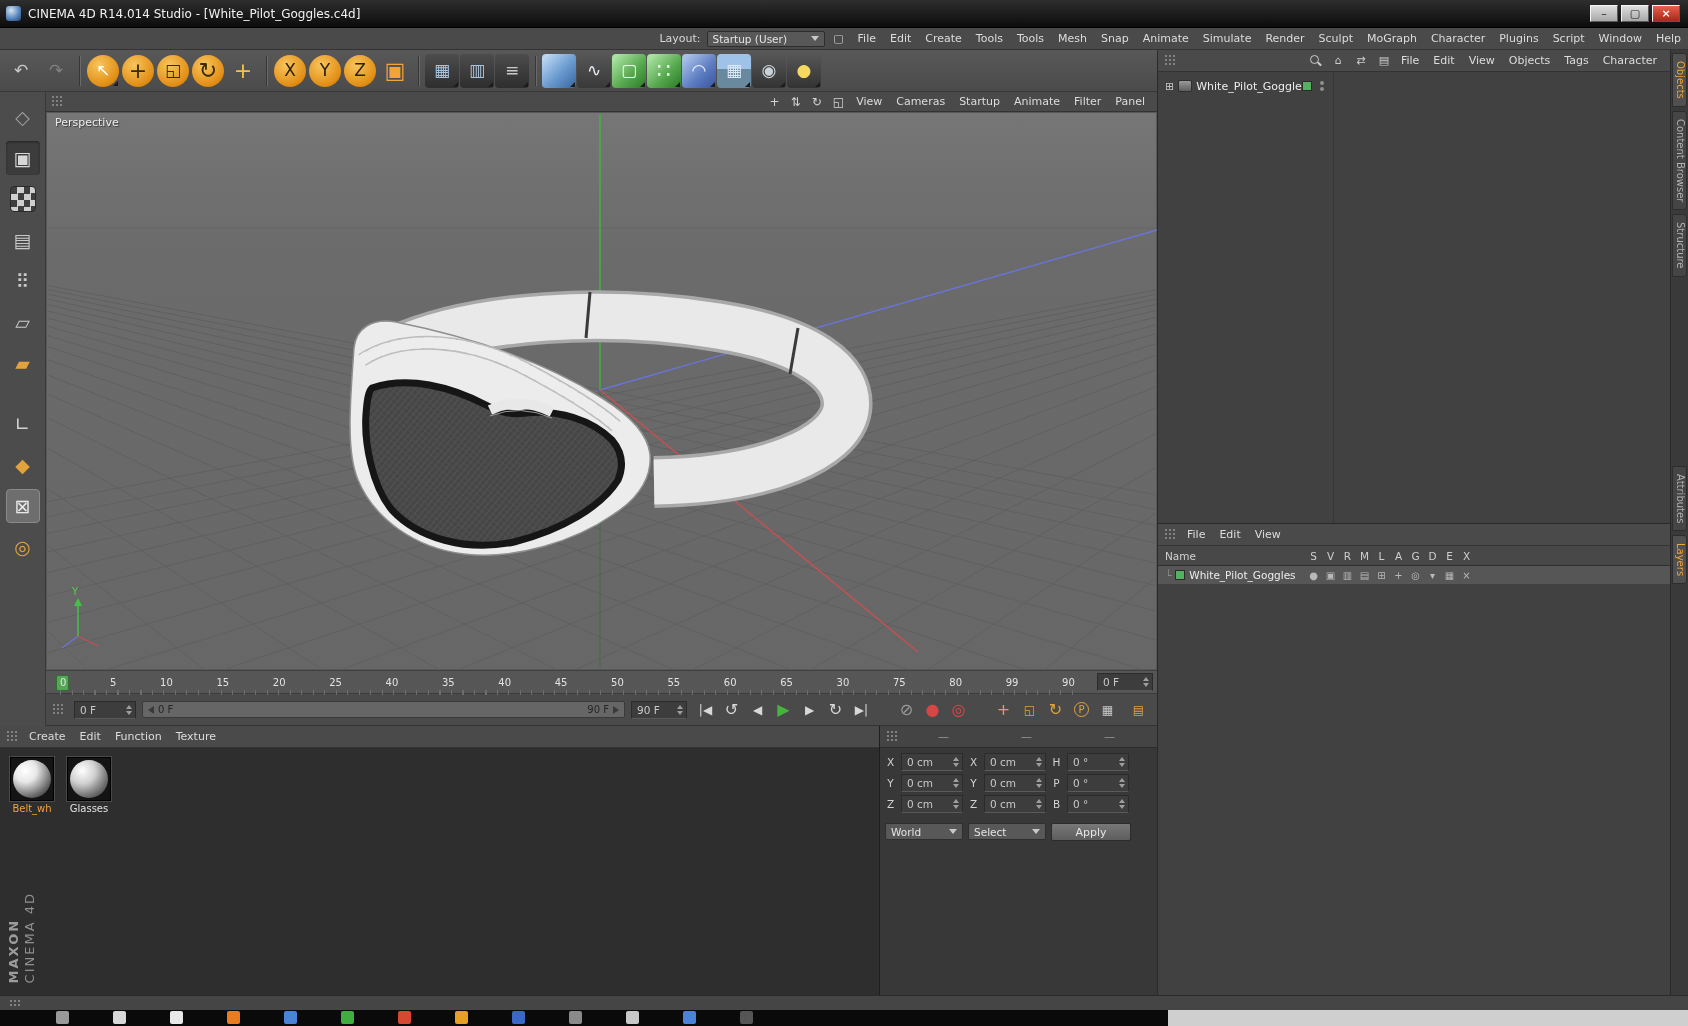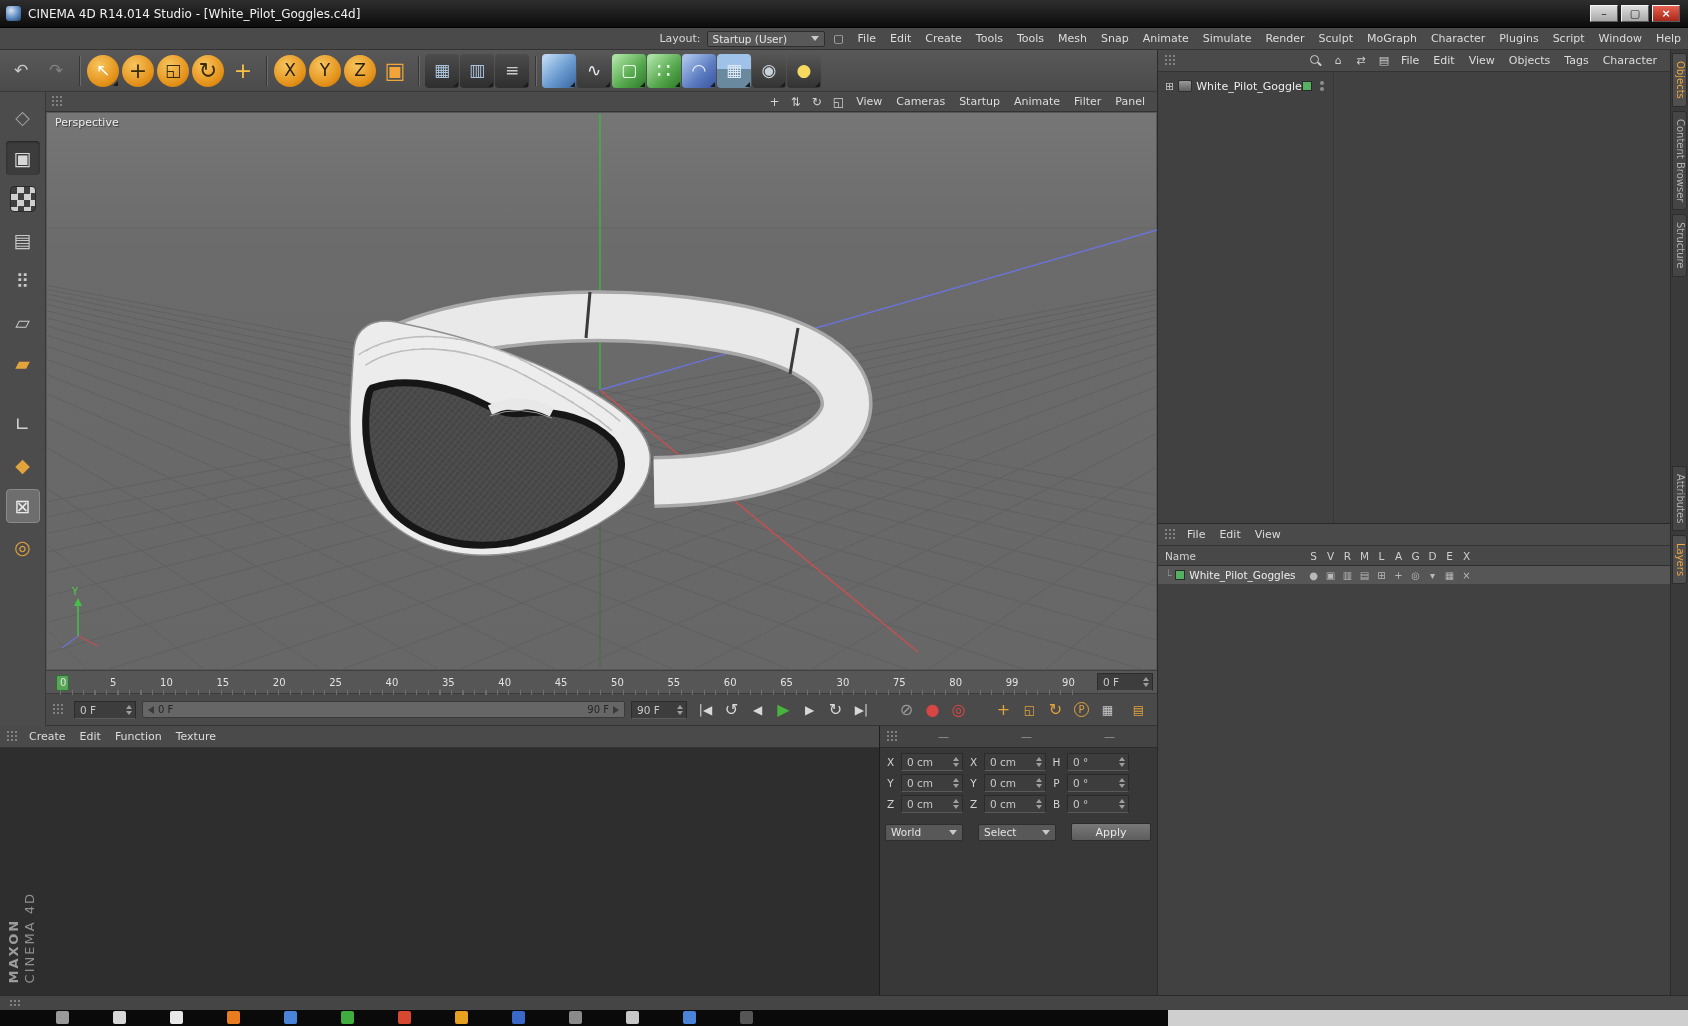--- a/index.html
+++ b/index.html
@@ -91,21 +91,21 @@
   .vtext{writing-mode:vertical-rl;transform:rotate(180deg);font-size:13px;color:#8f8f8f;letter-spacing:2px}
   .vtext.bold{font-weight:bold;color:#9c9c9c}
 
   #coords{left:880px;top:726px;width:277px;height:269px;background:#383838;position:absolute}
   #coords-header{height:22px;background:#444;border-bottom:1px solid #2c2c2c;display:flex;align-items:center;padding:0 6px}
   .chead{width:85px;text-align:center;color:#9a9a9a}
   #coords-grid{padding:5px 5px;display:flex;flex-direction:column;gap:3px}
   .crow{display:flex;gap:5px;align-items:center}
   .clabel{width:11px;font-size:10.5px;color:#d2d2d2;text-align:center}
   .cfield{width:62px}
-  #coords-bottom{display:flex;gap:15px;padding:5px;align-items:center}
+  #coords-bottom{display:flex;gap:5px;padding:5px;align-items:flex-start}
   .ccombo{width:78px;height:17px}
   #apply-btn{width:80px;height:18px;background:linear-gradient(#787878,#5d5d5d);border:1px solid #2c2c2c;border-radius:2px;display:flex;align-items:center;justify-content:center;color:#e6e6e6}
 
   
   #right-stack{left:1157px;top:50px;width:513px;height:945px;background:#3f3f3f;border-left:1px solid #2a2a2a;position:absolute}
   #om-icons{margin-left:auto;display:flex;gap:7px;align-items:center;padding-right:2px}
   #om-tree{height:452px;background:#414141;border-bottom:1px solid #2a2a2a;padding-top:5px;position:relative}
   #om-divider{position:absolute;left:175px;top:0;bottom:0;width:1px;background:#373737}
   .tree-row{display:flex;align-items:center;gap:4px;height:18px;padding:0 7px;font-size:11px;color:#ececec;position:relative;z-index:1}
   .expand{color:#c4c4c4;font-size:11px}
@@ -526,20 +526,35 @@
 
 <div id="materials">
   <div class="pmenu">
     <div class="grip"></div>
 
   <span class="mi">Create</span>
       <span class="mi">Edit</span>
       <span class="mi">Function</span>
       <span class="mi">Texture</span>
     </div>
+  <div id="mat-items">
+
+  <div class="mat">
+        <div class="mat-thumb">
+          <div class="sphere" style="background: radial-gradient(circle at 32% 28%, rgb(255, 255, 255), rgb(232, 232, 232) 30%, rgb(154, 154, 154) 55%, rgb(42, 42, 42) 90%);"></div>
+        </div>
+        <span class="mat-label" style="color: rgb(240, 164, 58);">Belt_wh</span>
+      </div>
+      <div class="mat">
+        <div class="mat-thumb">
+          <div class="sphere" style="background: radial-gradient(circle at 32% 28%, rgb(255, 255, 255), rgb(208, 208, 208) 35%, rgb(136, 136, 136) 60%, rgb(51, 51, 51) 92%);"></div>
+        </div>
+        <span class="mat-label" style="color: rgb(226, 226, 226);">Glasses</span>
+      </div>
+    </div>
   <div id="watermark">
     <span class="vtext bold">MAXON</span>
     <span class="vtext">CINEMA 4D</span>
   </div>
 </div>
 
 <div id="coords">
   <div id="coords-header">
     <div class="grip"></div>
 

